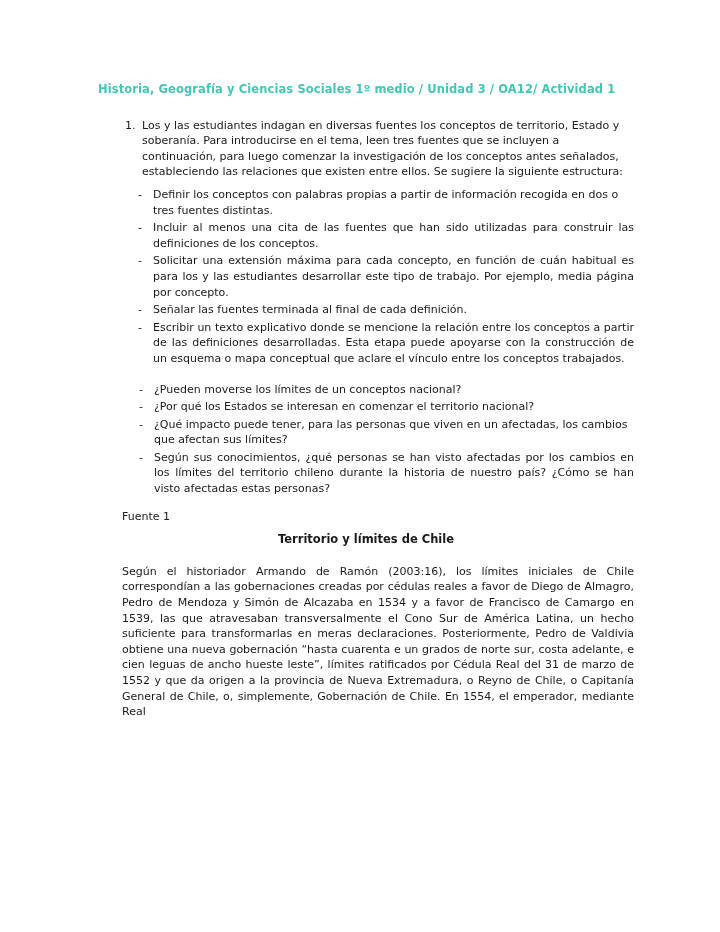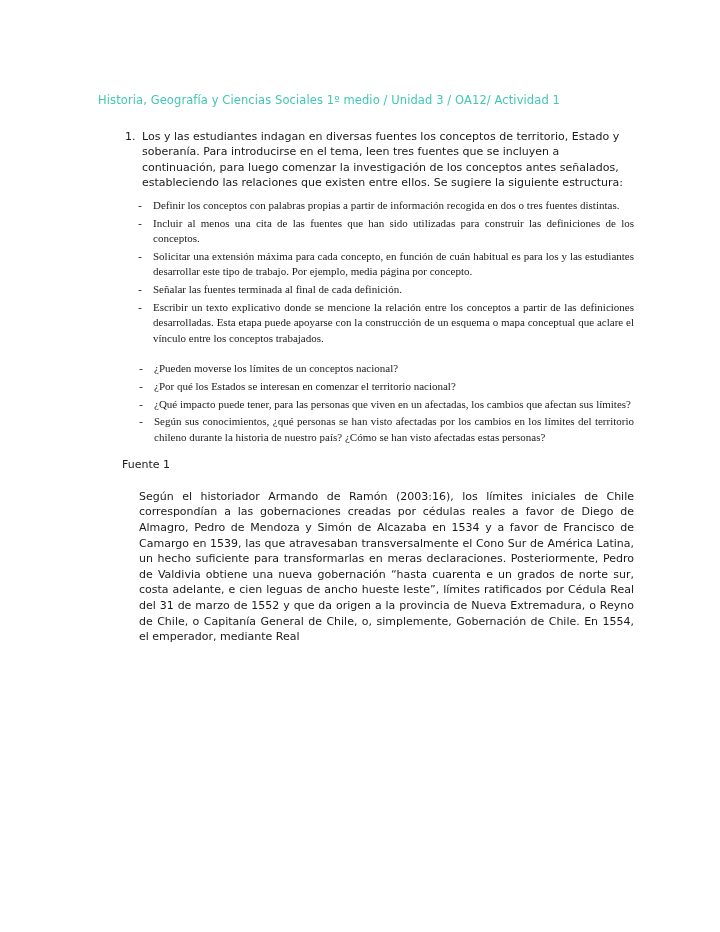--- a/index.html
+++ b/index.html
@@ -14,23 +14,23 @@
     background: #ffffff;
     box-sizing: border-box;
     padding: 82px 86px 30px 98px;
     font-family: "DejaVu Sans", "Liberation Sans", sans-serif;
     font-size: 11px;
     line-height: 15.6px;
     color: #1a1a1a;
     overflow: hidden;
   }
   .doc-title {
-    margin: 11px 0 20px 0;
+    margin: 0 0 20px 0;
     font-size: 11.5px;
-    font-weight: 400;
+    font-weight: 700;
     color: #41c7b4;
     white-space: nowrap;
     letter-spacing: 0.1px;
   }
   .content { margin-left: 24px; }
 
   .numbered-item { position: relative; }
   .num {
     position: absolute;
     left: 3px;
@@ -43,37 +43,37 @@
 
   .dash-list { }
   .dash-row {
     display: flex;
     margin-left: -4px;
     margin-bottom: 2px;
   }
   .dash-row .dash {
     flex: 0 0 15px;
   }
-  .dash-row .btxt { flex: 1; font-family: Liberation Serif, serif; }
+  .dash-row .btxt { flex: 1; }
 
   .reflect { margin-top: 16px; }
 
   .questions { margin-top: 15px; }
   .questions .dash-row { margin-left: 17px; }
 
   .closing { margin-top: 12px; }
 
   .source-label { margin-top: 12px; }
   .source-heading {
     margin: 8px 0 0 -24px;
     font-size: 11.5px;
     font-weight: 700;
     text-align: center;
   }
-  .source-body { margin-top: 16px; margin-left: 17px; }
+  .source-body { margin-top: 16px; }
 
   .just { text-align: justify; }
 </style>
 </head>
 <body>
 
 <div class="page">
 
   <h1 class="doc-title">Historia, Geografía y Ciencias Sociales 1º medio / Unidad 3 / OA12/ Actividad 1</h1>
 
@@ -125,17 +125,18 @@
       </div>
       <div class="dash-row">
         <span class="dash">-</span>
         <p class="btxt just">Según sus conocimientos, ¿qué personas se han visto afectadas por los cambios en los límites del territorio chileno durante la historia de nuestro país? ¿Cómo se han visto afectadas estas personas?</p>
       </div>
     </div>
 
 
     <p class="source-label">Fuente 1</p>
 
+    <h2 class="source-heading">Territorio y límites de Chile</h2>
 
     <p class="source-body just">Según el historiador Armando de Ramón (2003:16), los límites iniciales de Chile correspondían a las gobernaciones creadas por cédulas reales a favor de Diego de Almagro, Pedro de Mendoza y Simón de Alcazaba en 1534 y a favor de Francisco de Camargo en 1539, las que atravesaban transversalmente el Cono Sur de América Latina, un hecho suficiente para transformarlas en meras declaraciones. Posteriormente, Pedro de Valdivia obtiene una nueva gobernación “hasta cuarenta e un grados de norte sur, costa adelante, e cien leguas de ancho hueste leste”, límites ratificados por Cédula Real del 31 de marzo de 1552 y que da origen a la provincia de Nueva Extremadura, o Reyno de Chile, o Capitanía General de Chile, o, simplemente, Gobernación de Chile. En 1554, el emperador, mediante Real</p>
 
   </div>
 </div>
 
 </body></html>

